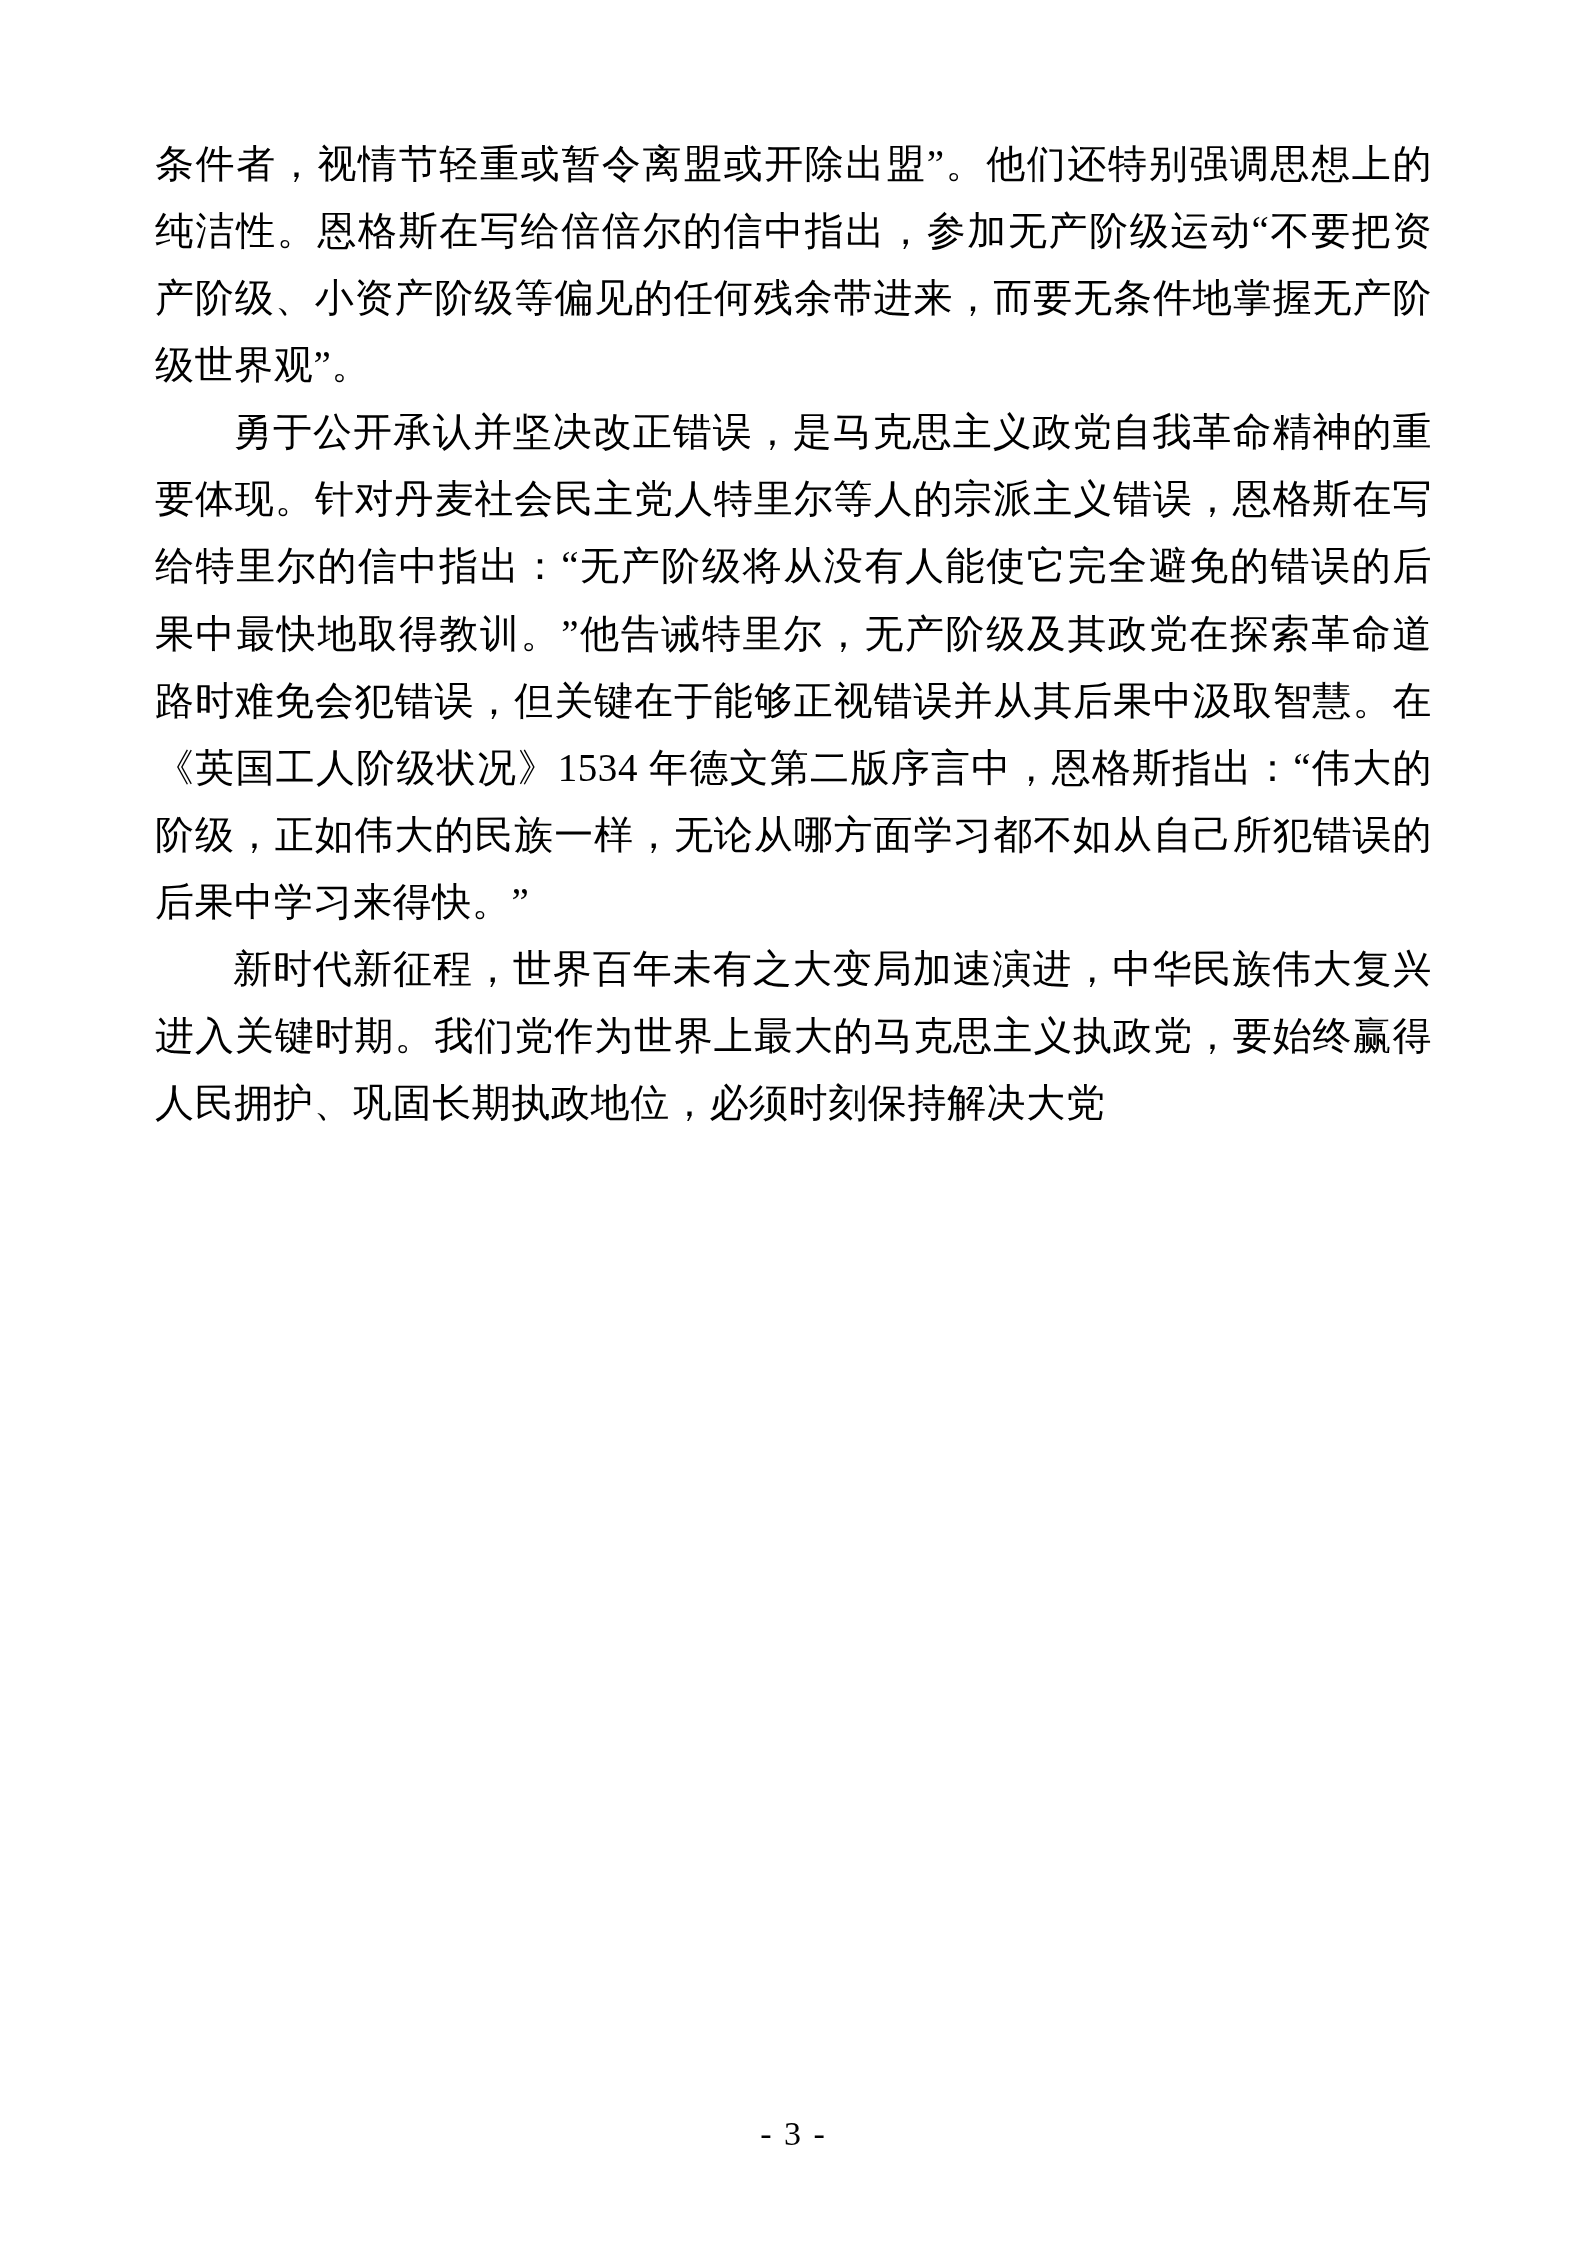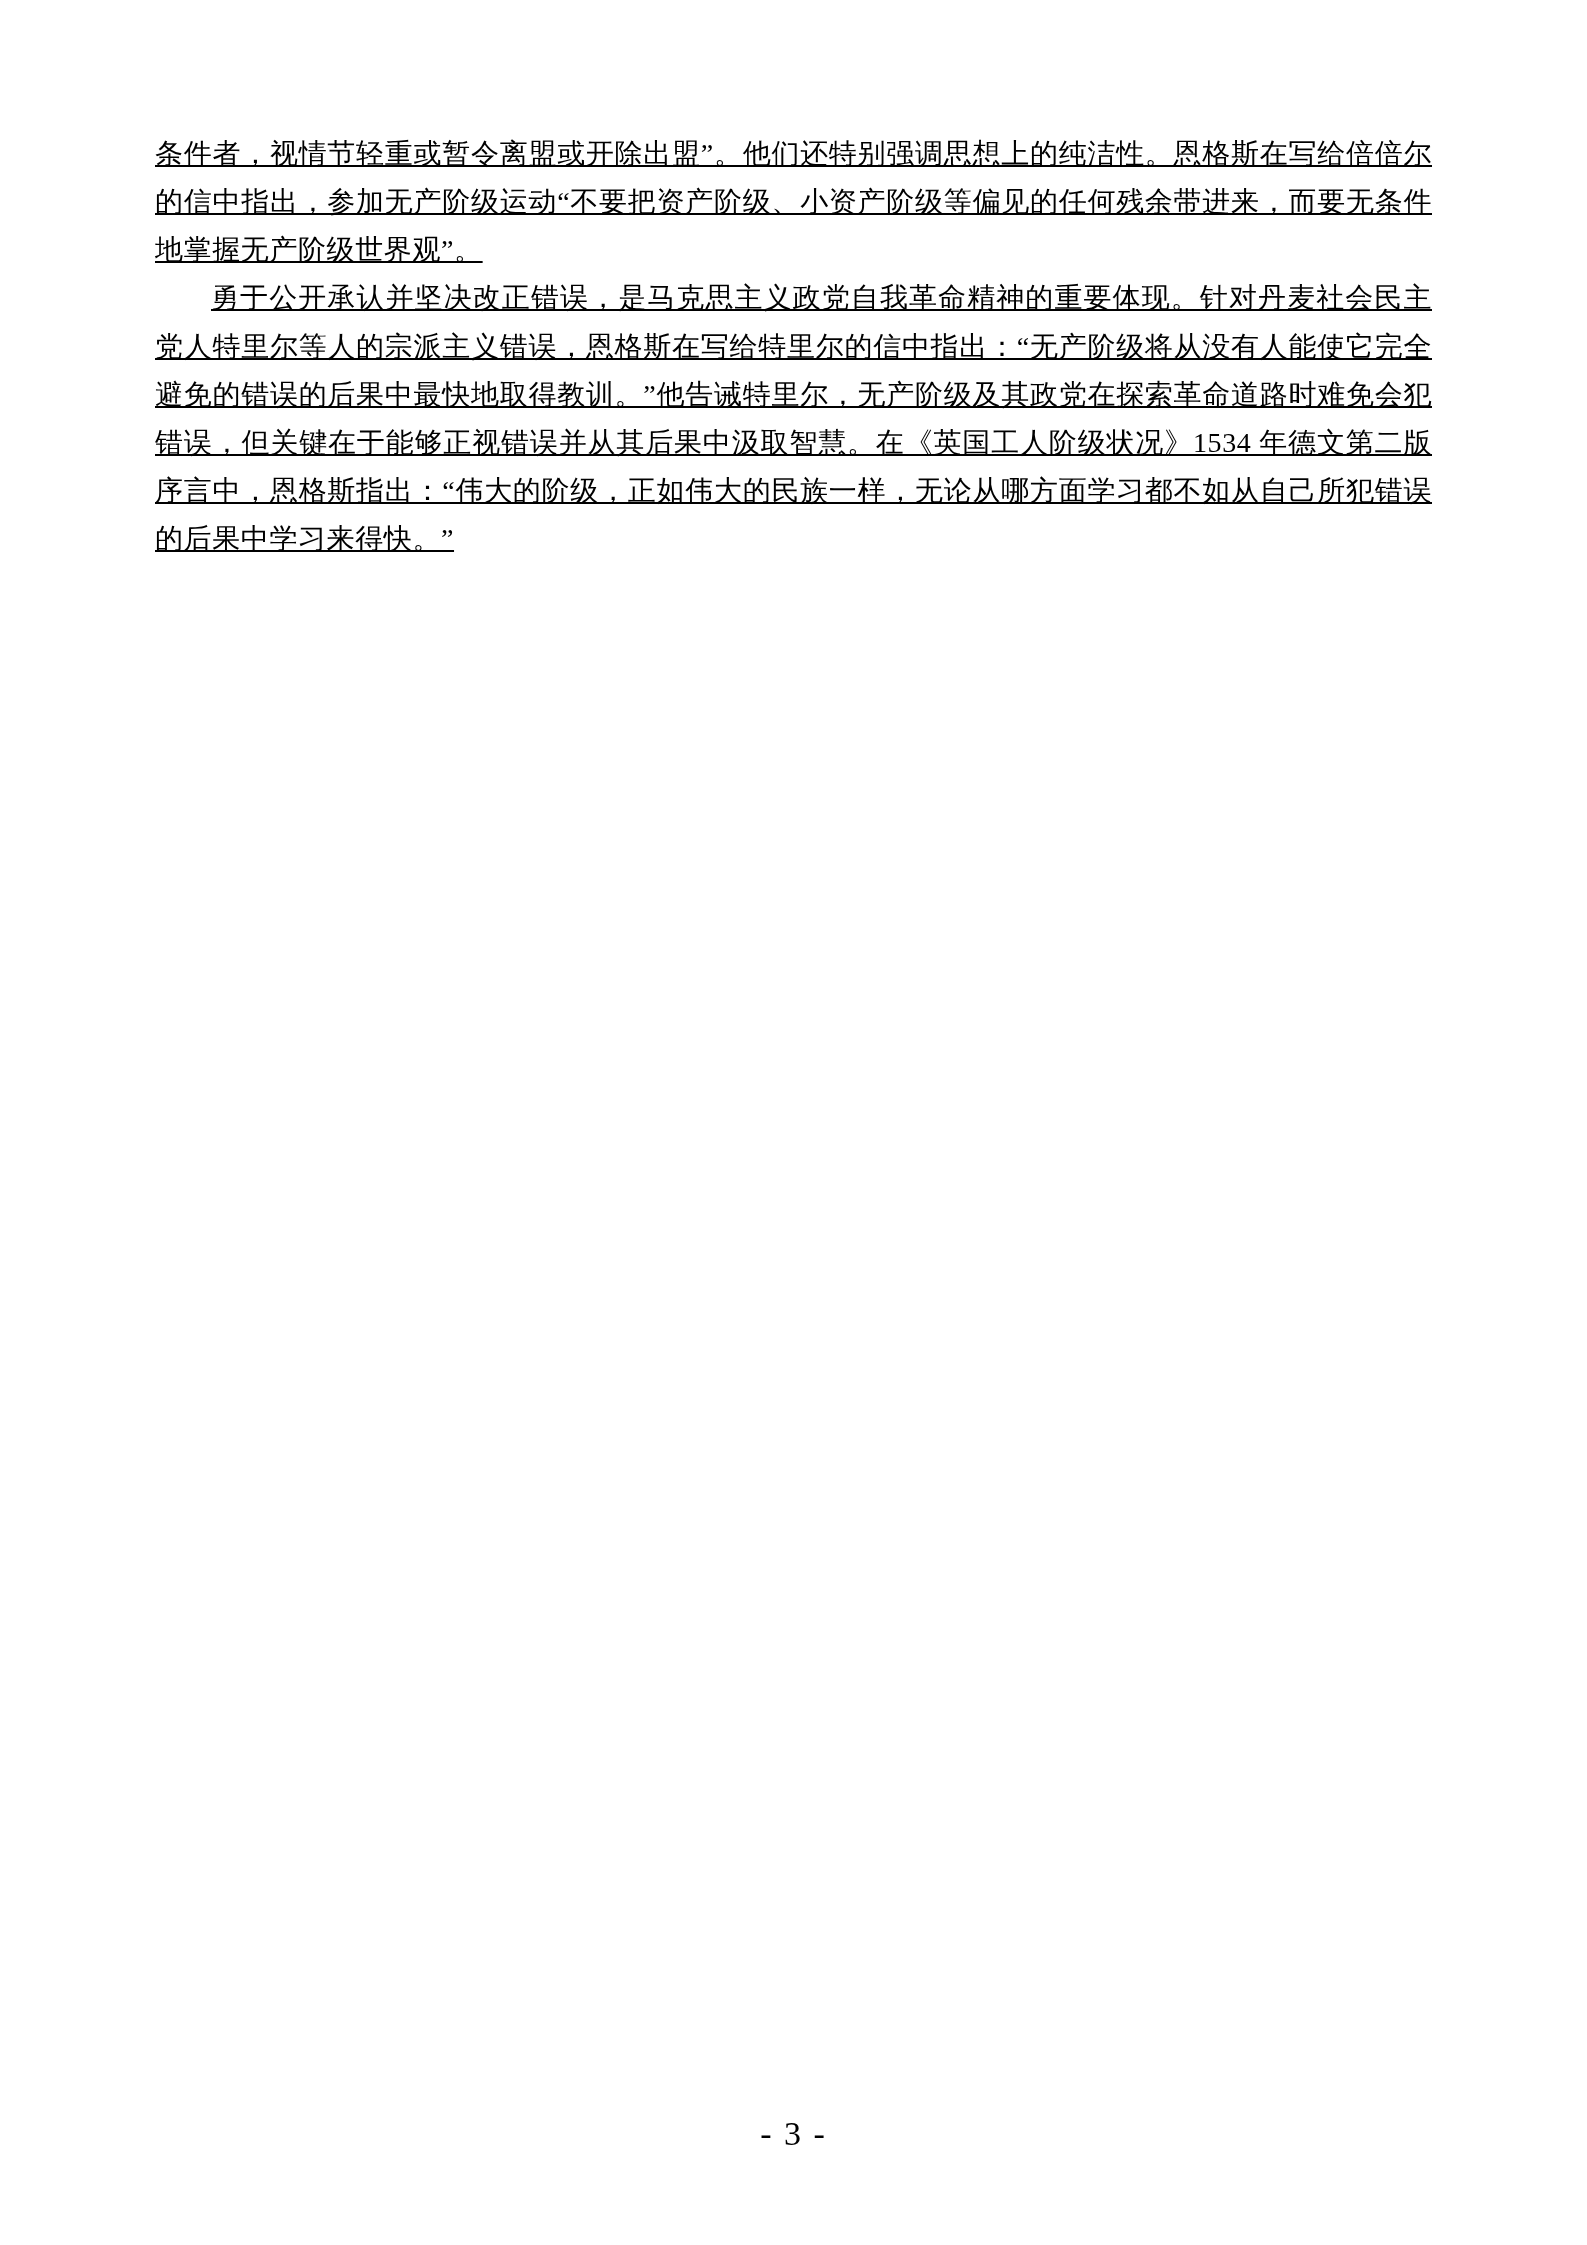--- a/index.html
+++ b/index.html
@@ -12,26 +12,25 @@
     width: 1587px;
     height: 2245px;
     background: #ffffff;
     box-sizing: border-box;
     padding: 130px 155px 90px 155px;
     font-family: "Liberation Serif", "DejaVu Serif", serif;
     color: #000000;
     overflow: hidden;
   }
   .body-text {
-    font-size: 28px;
+    font-size: 39px;
     line-height: 1.72;
     text-align: justify;
     text-justify: inter-ideograph;
     letter-spacing: 0.6px;
-    text-decoration: underline;
   }
   .para {
     margin: 0;
     text-indent: 2em;
   }
   .para.continuation {
     text-indent: 0;
   }
   .page-number {
     position: absolute;
@@ -45,15 +44,16 @@
     letter-spacing: 2px;
   }
 </style>
 </head>
 <body>
 
 <div class="page">
   <div class="body-text">
     <p class="para continuation">条件者，视情节轻重或暂令离盟或开除出盟”。他们还特别强调思想上的纯洁性。恩格斯在写给倍倍尔的信中指出，参加无产阶级运动“不要把资产阶级、小资产阶级等偏见的任何残余带进来，而要无条件地掌握无产阶级世界观”。</p>
     <p class="para">勇于公开承认并坚决改正错误，是马克思主义政党自我革命精神的重要体现。针对丹麦社会民主党人特里尔等人的宗派主义错误，恩格斯在写给特里尔的信中指出：“无产阶级将从没有人能使它完全避免的错误的后果中最快地取得教训。”他告诫特里尔，无产阶级及其政党在探索革命道路时难免会犯错误，但关键在于能够正视错误并从其后果中汲取智慧。在《英国工人阶级状况》1534 年德文第二版序言中，恩格斯指出：“伟大的阶级，正如伟大的民族一样，无论从哪方面学习都不如从自己所犯错误的后果中学习来得快。”</p>
+    <p class="para">新时代新征程，世界百年未有之大变局加速演进，中华民族伟大复兴进入关键时期。我们党作为世界上最大的马克思主义执政党，要始终赢得人民拥护、巩固长期执政地位，必须时刻保持解决大党</p>
   </div>
   <div class="page-number">- 3 -</div>
 </div>
 
 </body></html>

